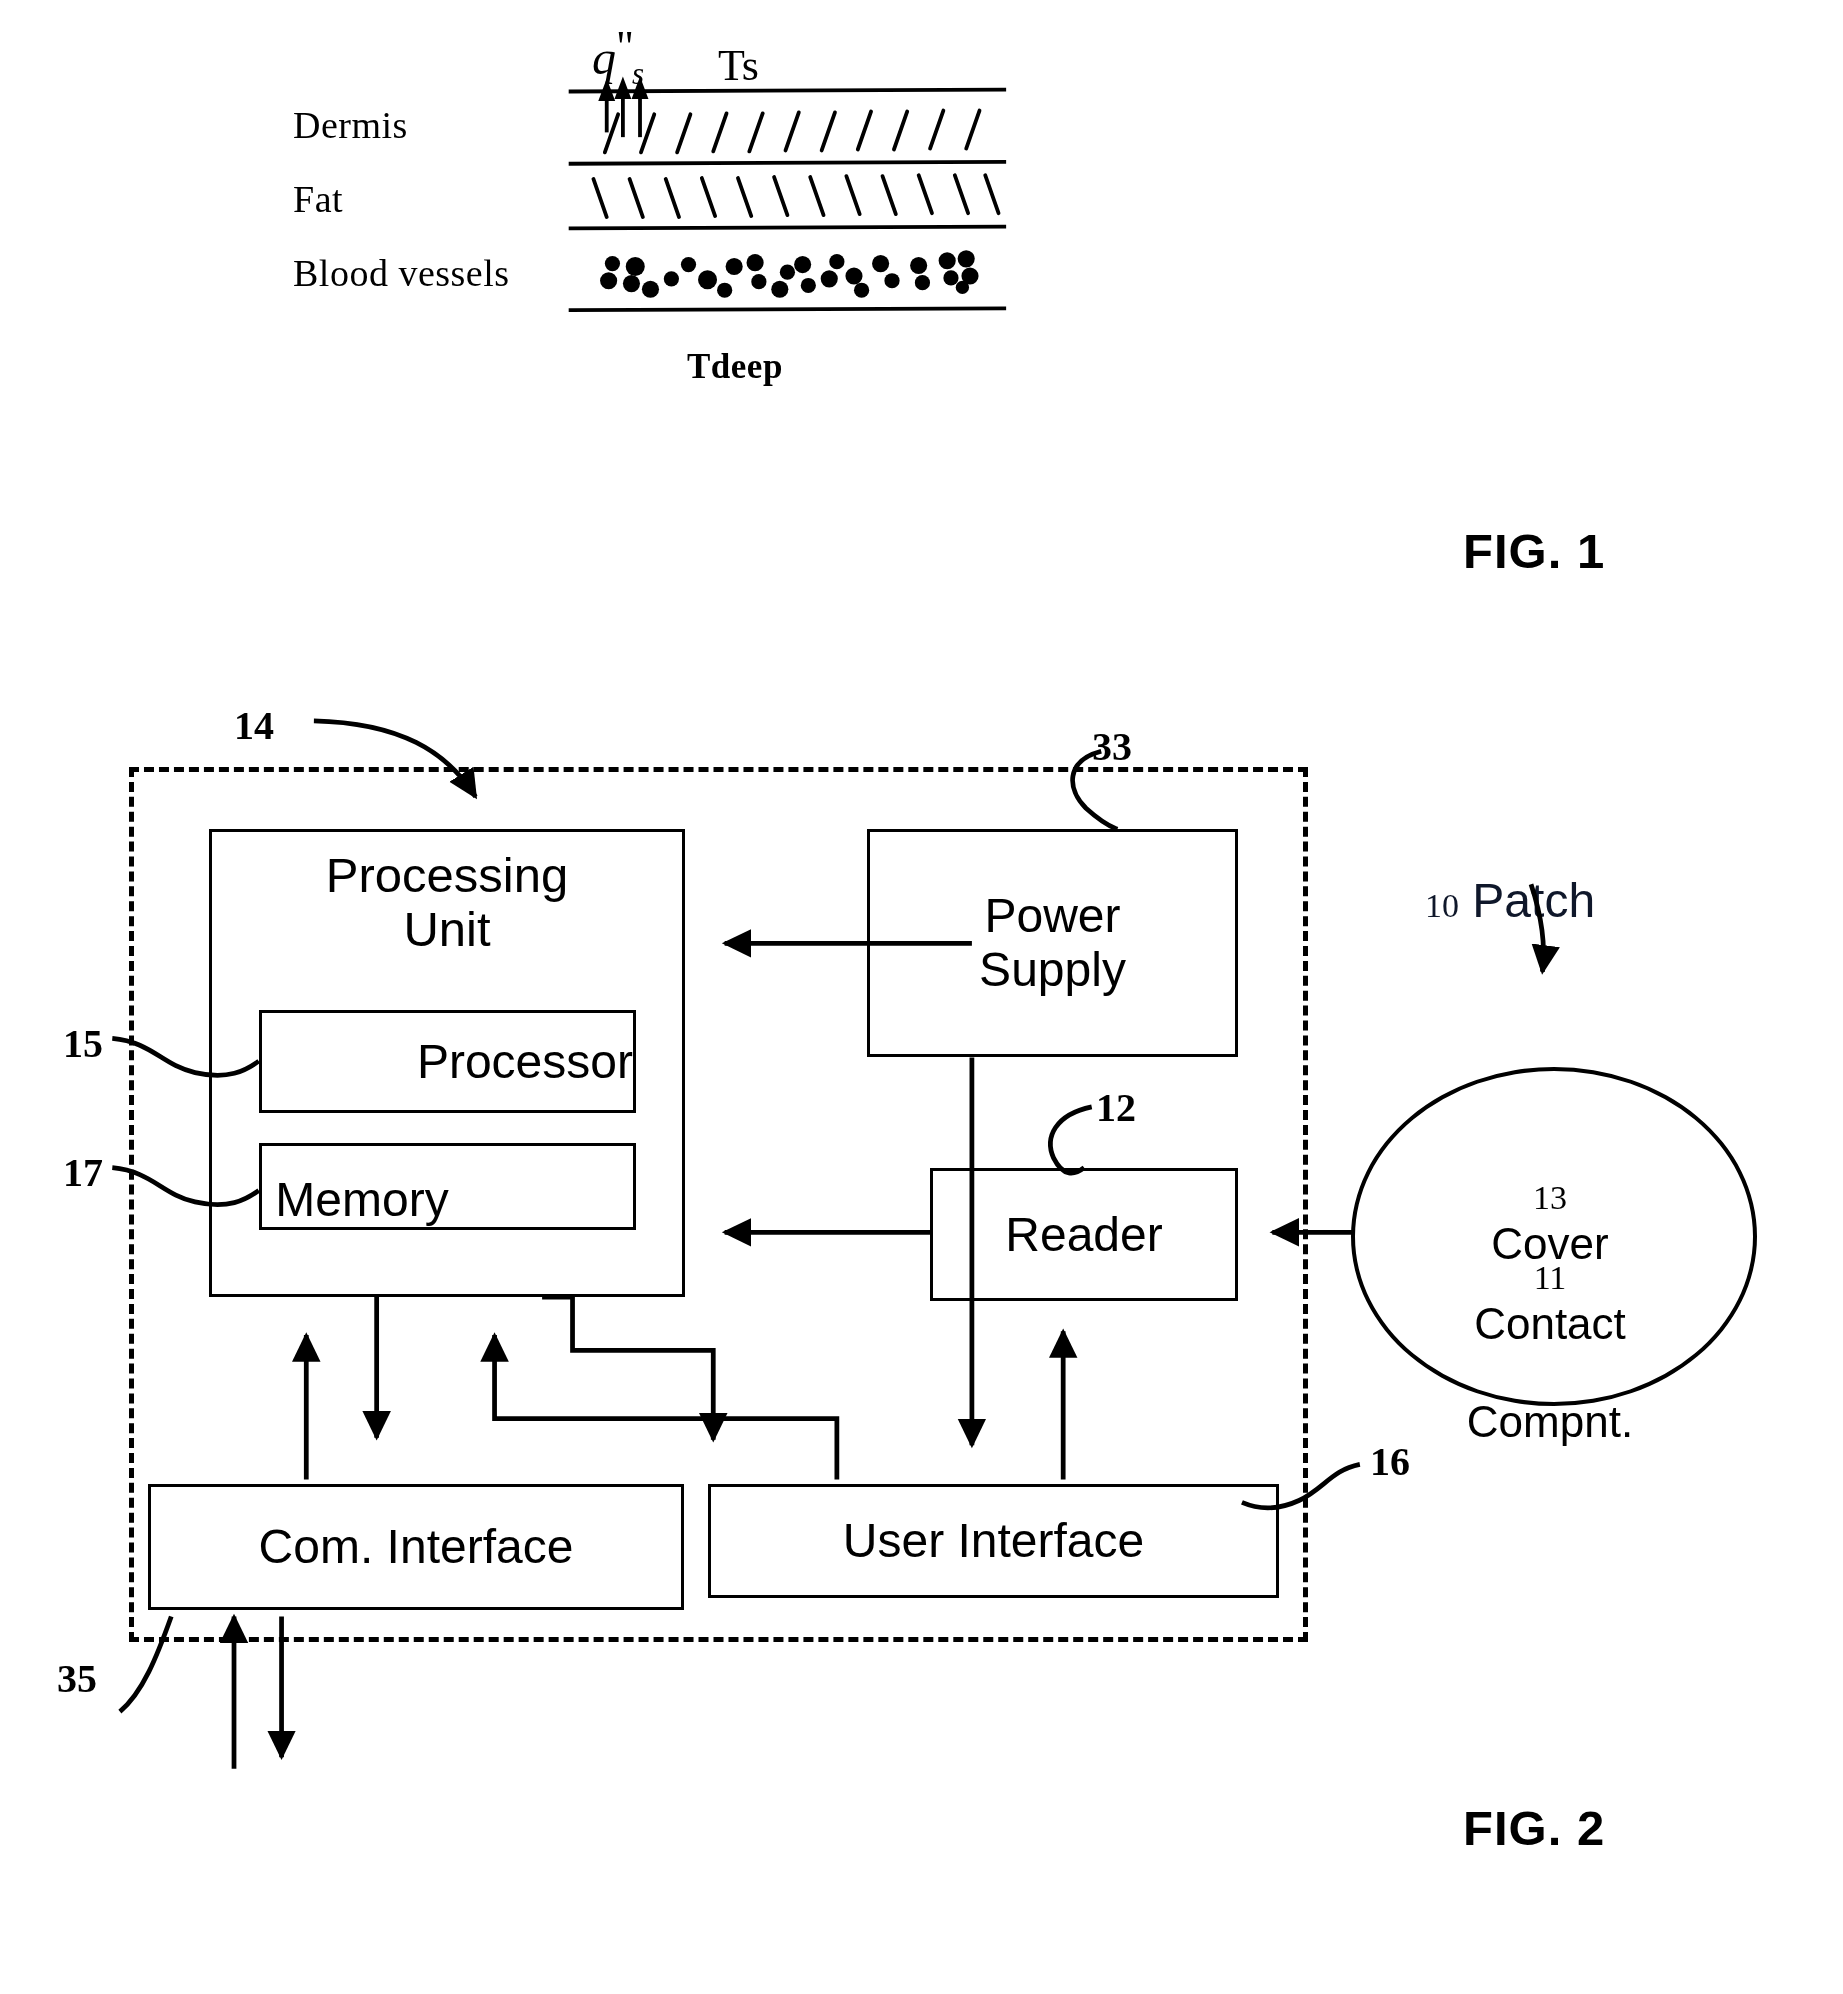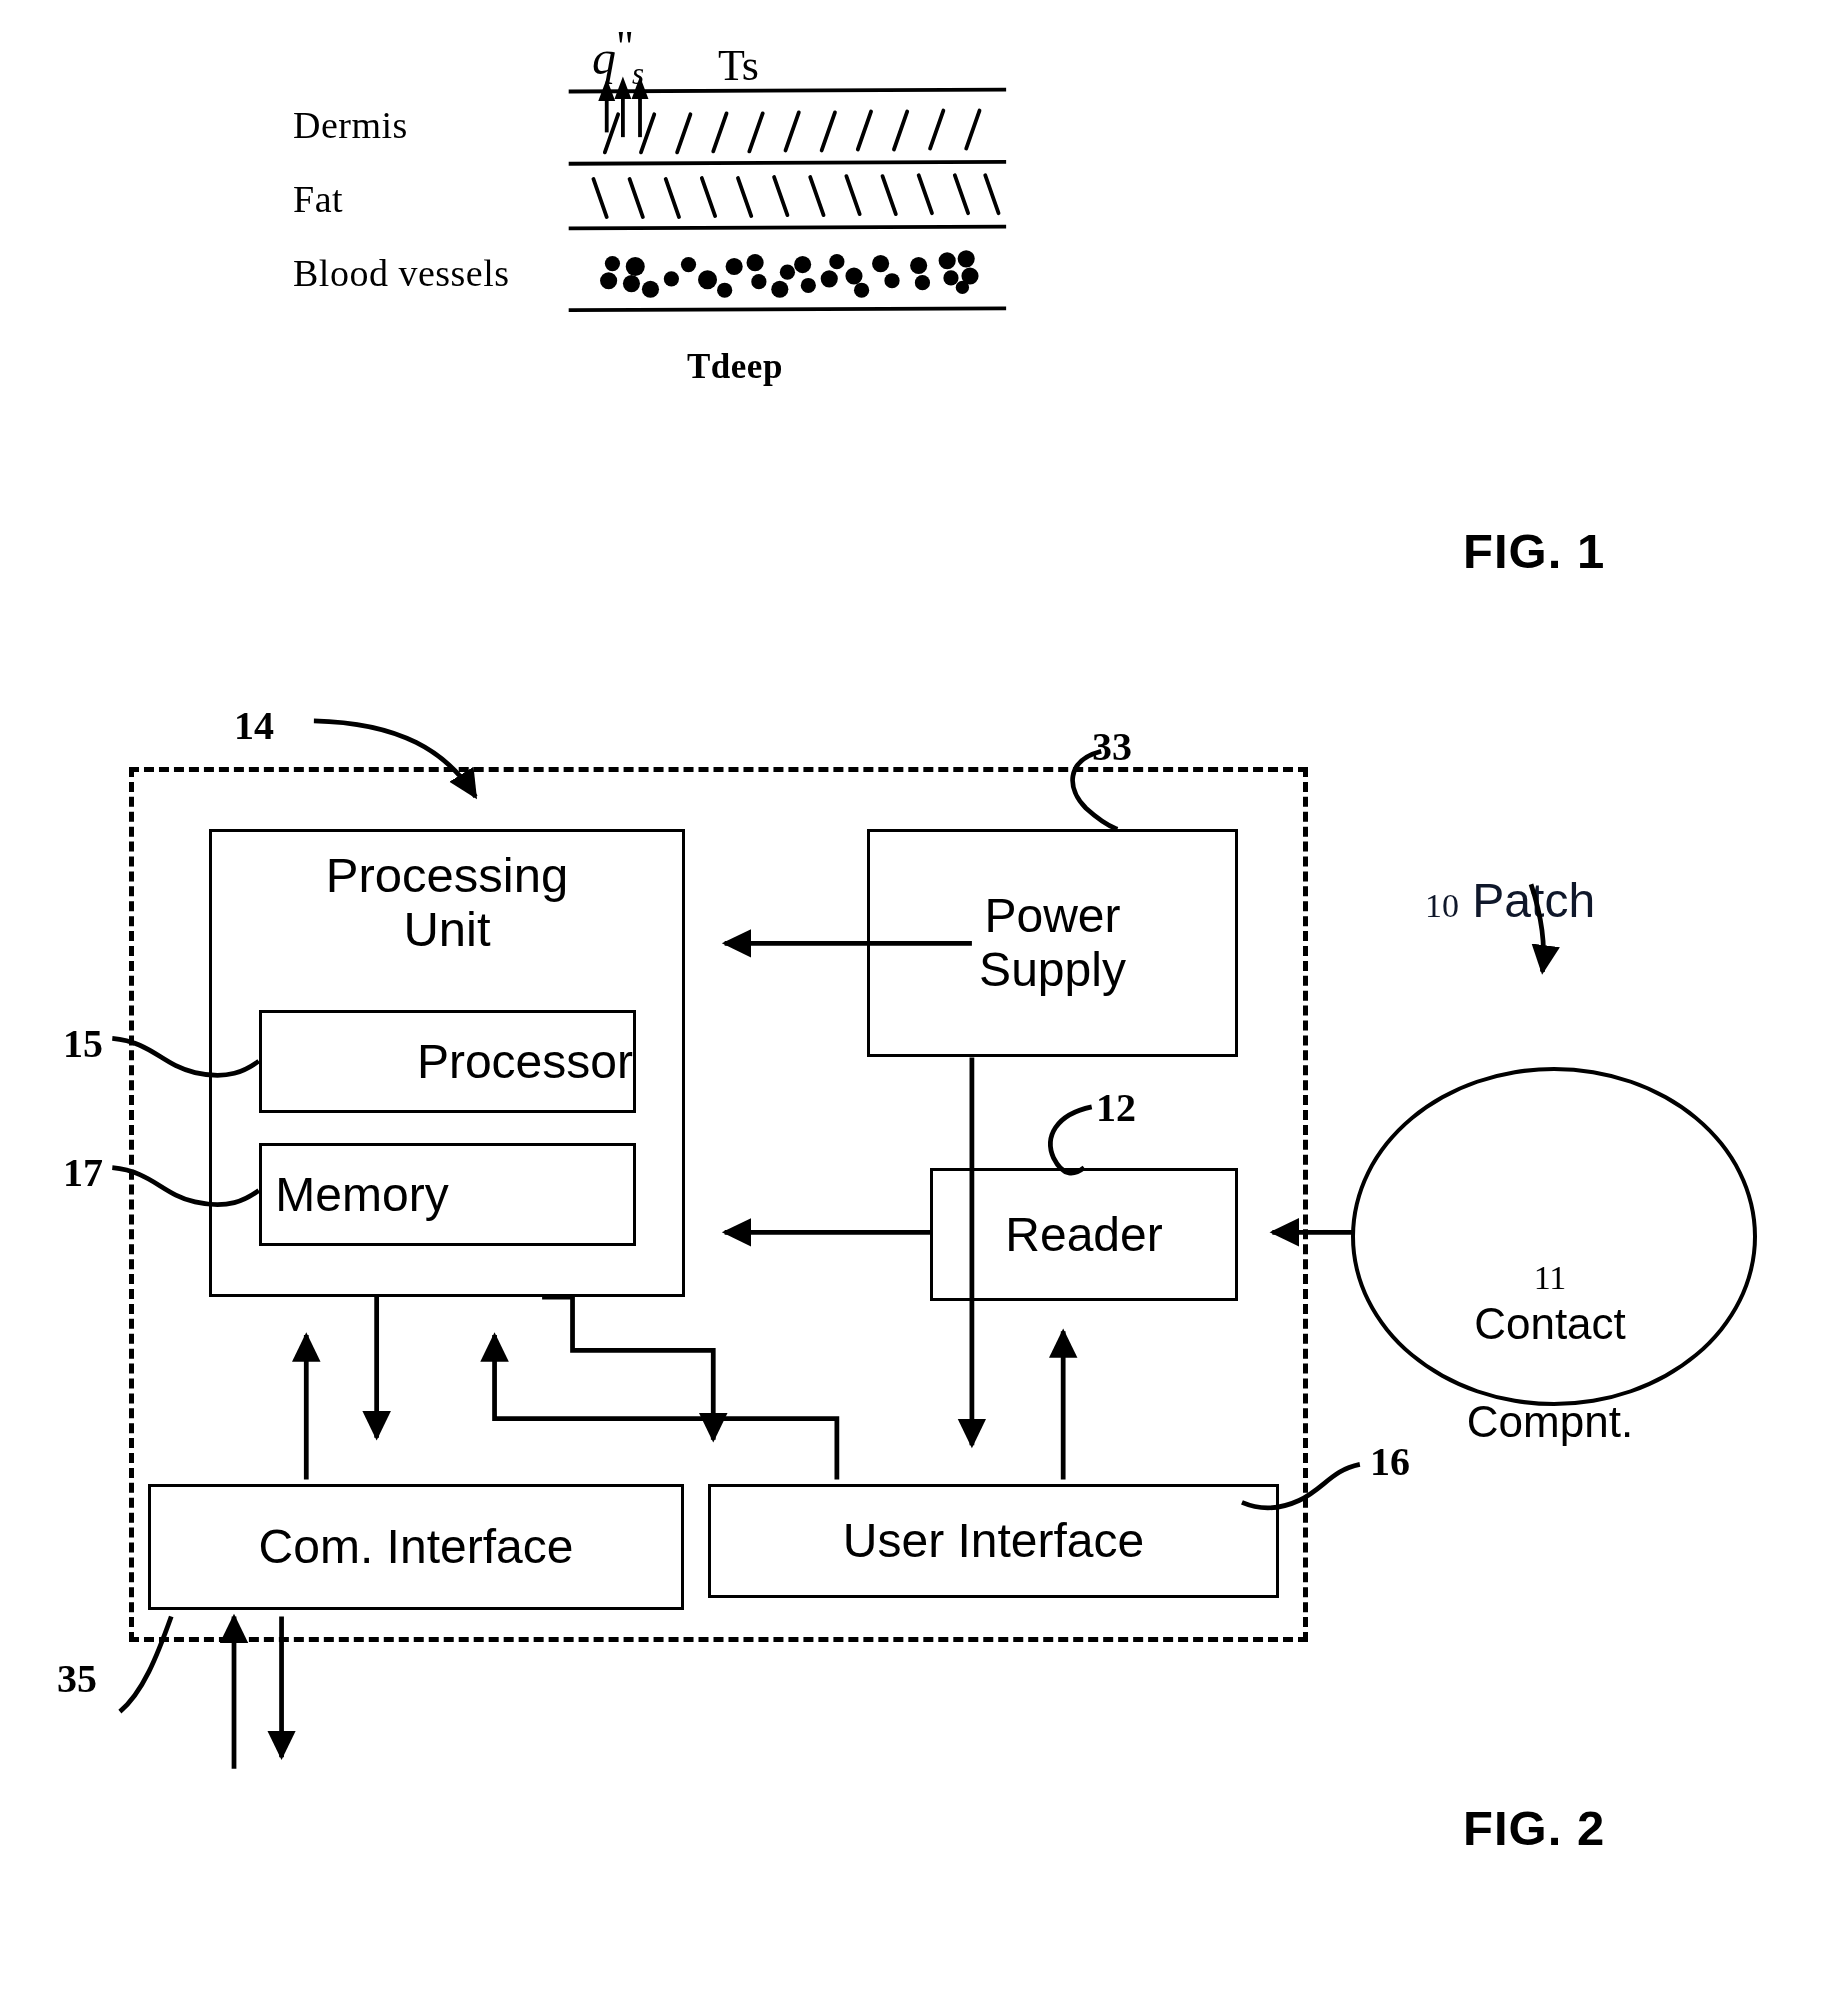--- a/index.html
+++ b/index.html
@@ -227,21 +227,21 @@
 
     <div class="abs blk" style="left:209px;top:829px;width:476px;height:468px;">
       <div class="pu-title">Processing
 Unit</div>
     </div>
 
     <div class="abs subblk" style="left:259px;top:1010px;width:377px;height:103px;justify-content:flex-end;">
       <span class="subblk-txt">Processor</span>
     </div>
 
-    <div class="abs subblk" style="left:259px;top:1143px;width:377px;height:103px;">
+    <div class="abs subblk" style="left:259px;top:1143px;width:377px;height:87px;align-items:flex-end;">
       <span class="subblk-txt">Memory</span>
     </div>
 
     <div class="abs blk" style="left:867px;top:829px;width:371px;height:228px;">
       <span class="blk-txt">Power
 Supply</span>
     </div>
 
     <div class="abs blk" style="left:930px;top:1168px;width:308px;height:133px;">
       <span class="blk-txt">Reader</span>
@@ -251,20 +251,24 @@
       <span class="blk-txt">Com. Interface</span>
     </div>
 
     <div class="abs blk" style="left:708px;top:1484px;width:571px;height:114px;">
       <span class="blk-txt">User Interface</span>
     </div>
 
     <div class="abs" style="left:1351px;top:1067px;width:398px;height:331px;
                 border:4.8px solid #000;border-radius:50%;background:#fff;"></div>
 
+    <div class="abs ovaltxt" style="left:1351px;top:1120px;width:398px;">
+      <span class="ovalnum">13</span>
+      <span>Cover</span>
+    </div>
 
     <div class="abs ovaltxt" style="left:1351px;top:1200px;width:398px;">
       <div><span class="ovalnum">11</span>
       <span>Contact</span></div>
       <div>Compnt.</div>
     </div>
 
     <div class="abs patchlbl" style="left:1425px;top:837px;">
       <span class="ovalnum">10</span>
       <span>Patch</span>

